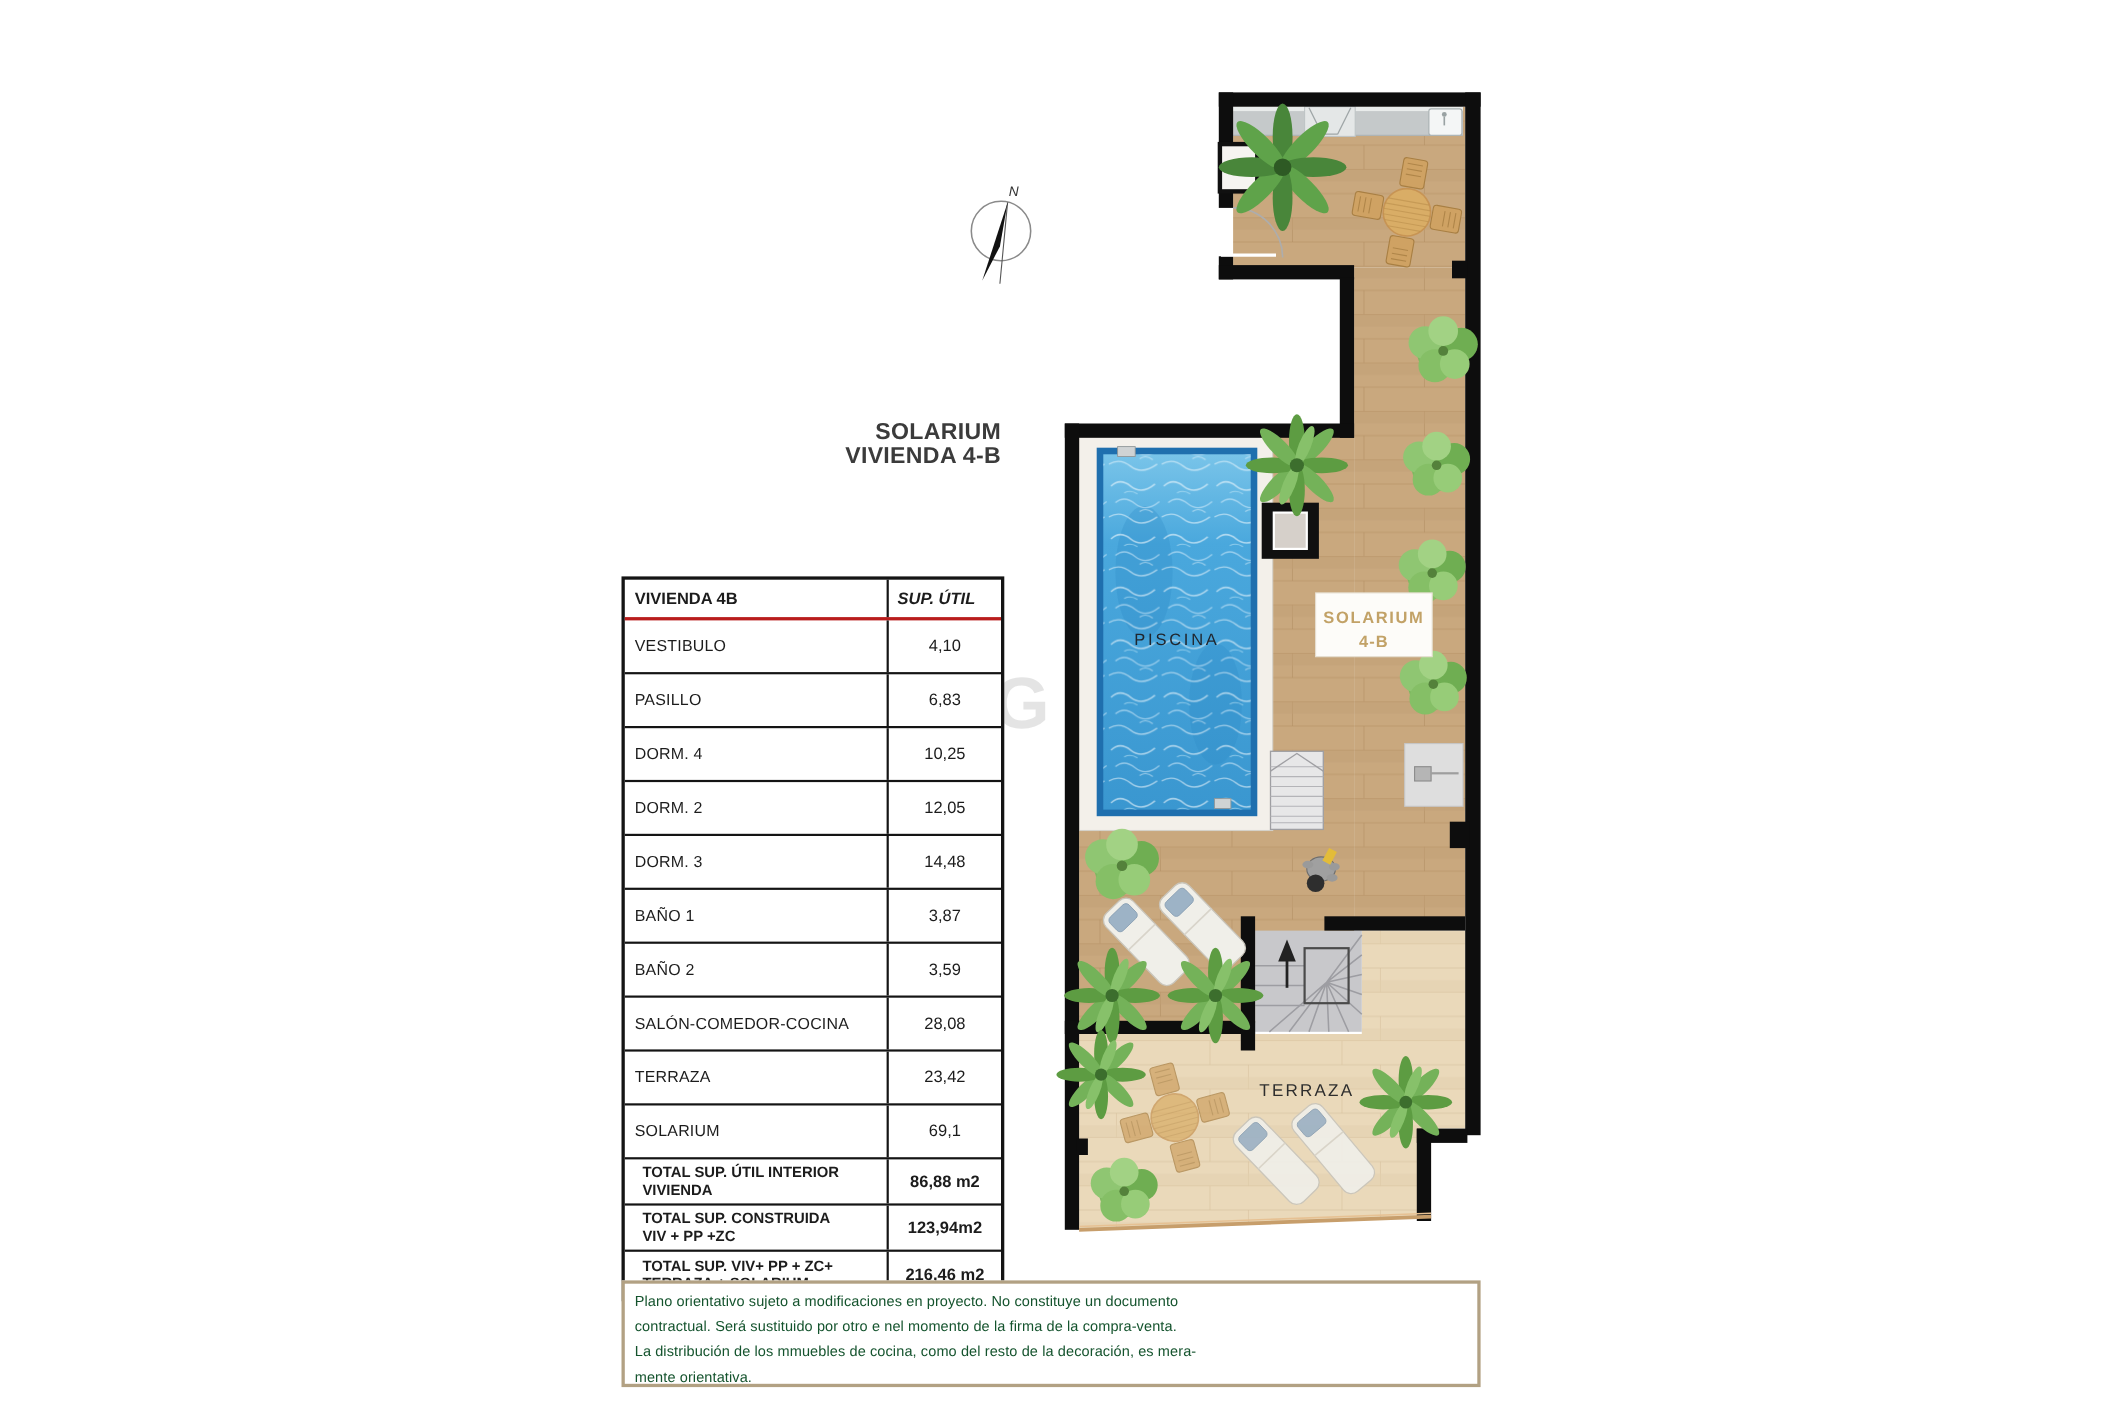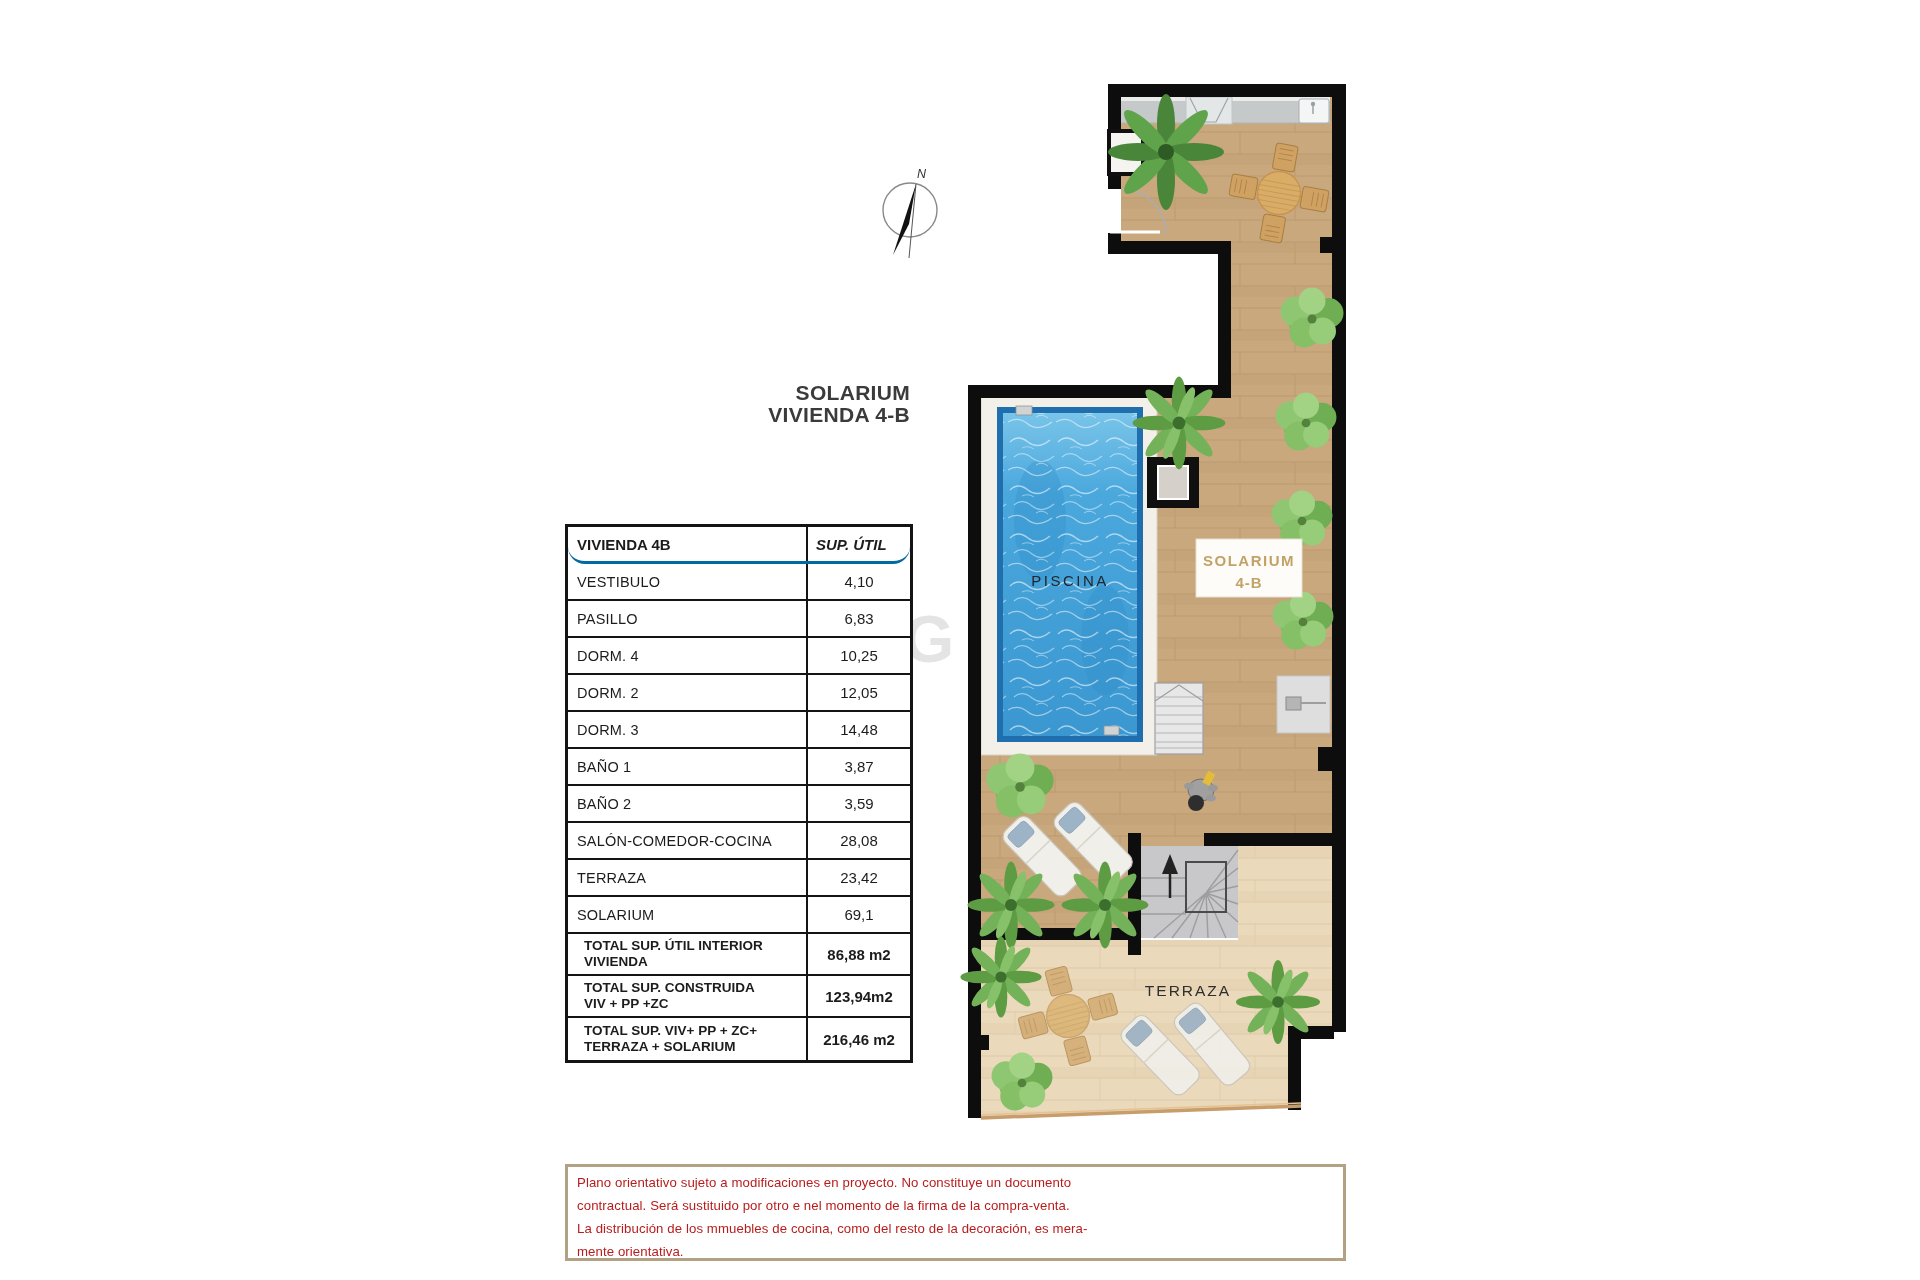--- a/index.html
+++ b/index.html
@@ -9,37 +9,37 @@
 
   
   .plan-title{position:absolute;left:640px;top:382px;width:270px;text-align:right;
     font-weight:bold;font-size:21px;line-height:21.5px;color:#3b3b3b;letter-spacing:.3px;}
 
   
   .area-table{position:absolute;left:565px;top:524px;width:348px;
     border:3px solid #141414;box-sizing:border-box;background:#fff;color:#1c1c1c;}
   .t-row{display:flex;border-bottom:2px solid #141414;box-sizing:border-box;align-items:stretch;}
   .t-row:last-child{border-bottom:none;}
-  .t-head{height:37px;border-bottom:3px solid #0369a1;border-radius:17px;}
-  .t-data{height:37px;}
+  .t-head{height:37px;border-bottom:3px solid #b91c1c;}
+  .t-data{height:49px;}
   .t-total{height:42px;}
   .c-label{width:240px;border-right:2px solid #141414;box-sizing:border-box;
     display:flex;flex-direction:column;justify-content:center;padding-left:9px;}
   .c-val{flex:1;display:flex;align-items:center;justify-content:center;}
   .t-head .c-label,.t-head .c-val{font-weight:bold;font-size:15px;}
   .t-head .c-val{justify-content:flex-start;padding-left:8px;font-style:italic;}
   .t-data .c-label{font-size:14.5px;letter-spacing:.2px;}
   .t-data .c-val{font-size:15px;}
   .t-total .c-label{font-weight:bold;font-size:13.5px;line-height:16px;padding-left:16px;}
   .t-total .c-val{font-weight:bold;font-size:15px;}
 
   
   .disclaimer{position:absolute;left:565px;top:1164px;width:781px;height:97px;
     border:3px solid #b2a183;box-sizing:border-box;padding:4px 0 0 9px;
-    color:#b91c1c;font-size:13.2px;line-height:23px;letter-spacing:.1px;background:#fff;}
+    color:#14532d;font-size:13.2px;line-height:23px;letter-spacing:.1px;background:#fff;}
   .washed{opacity:.72;}
 </style>
 </head>
 <body>
 
 <div id="canvas">
 
 <svg class="plan" width="1920" height="1280" viewBox="0 0 1920 1280">
   <defs>
     <pattern id="woodDark" width="120" height="44" patternUnits="userSpaceOnUse">

